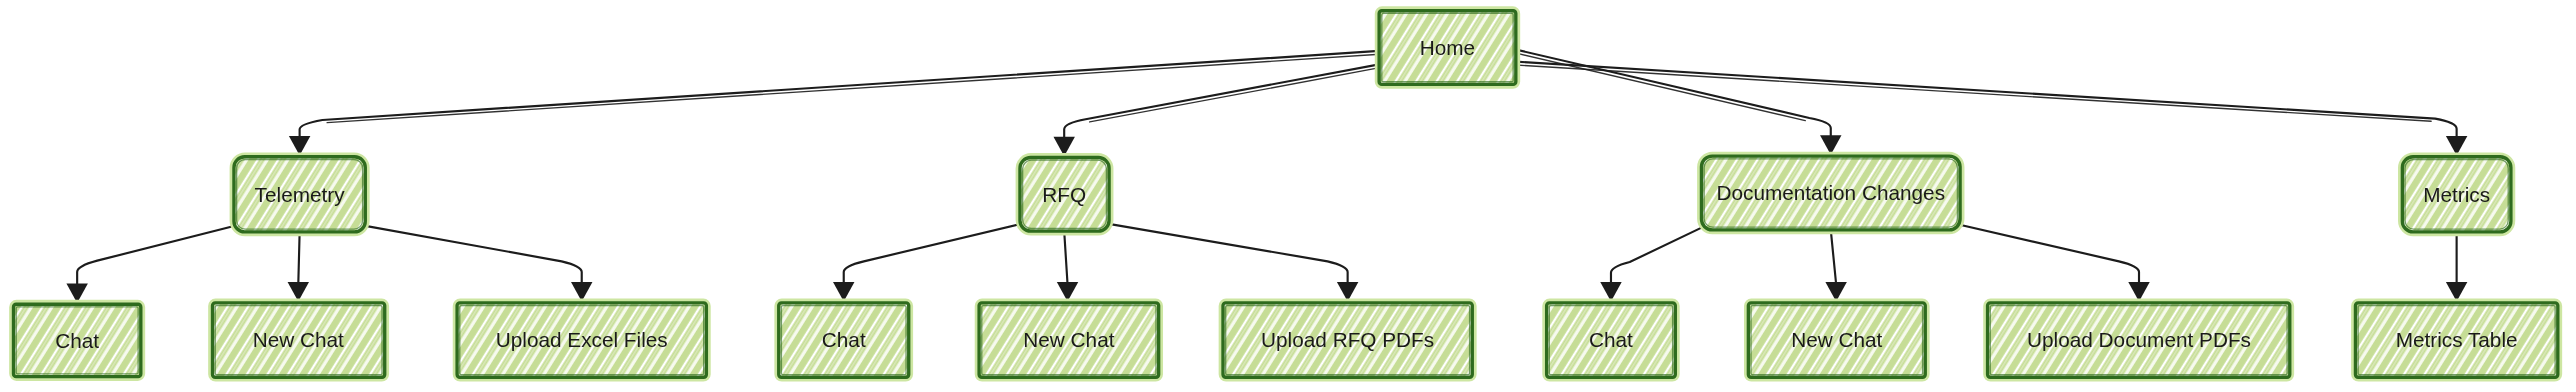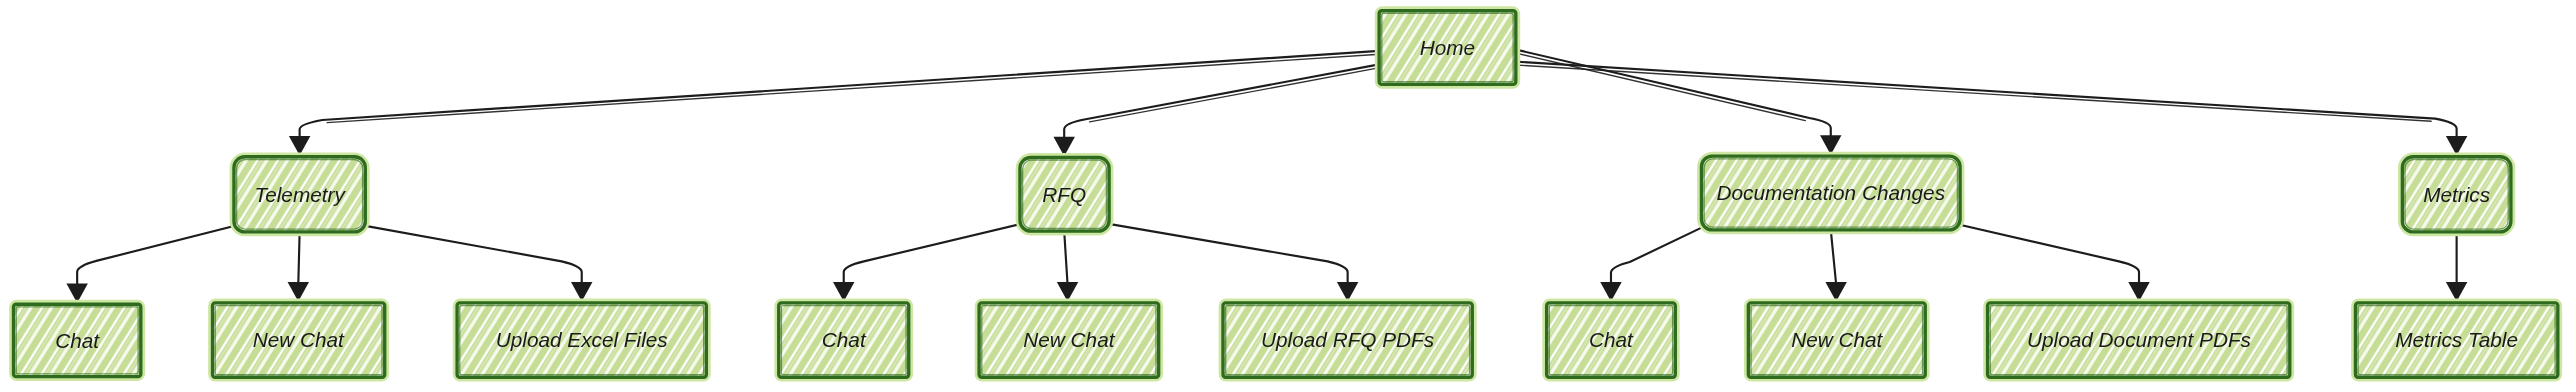--- a/index.html
+++ b/index.html
@@ -5,21 +5,20 @@
   html, body {
     margin: 0;
     padding: 0;
     background: #ffffff;
   }
   .canvas-wrap {
     width: 2576px;
     height: 392px;
     background: #ffffff;
     overflow: hidden;
-    font-style: italic;
   }
   svg { display: block; }
   .lbl {
     font-family: "Liberation Sans", sans-serif;
     font-size: 31px;
     fill: #1a1a1a;
     text-anchor: middle;
   }
   .halo {
     fill: none;

